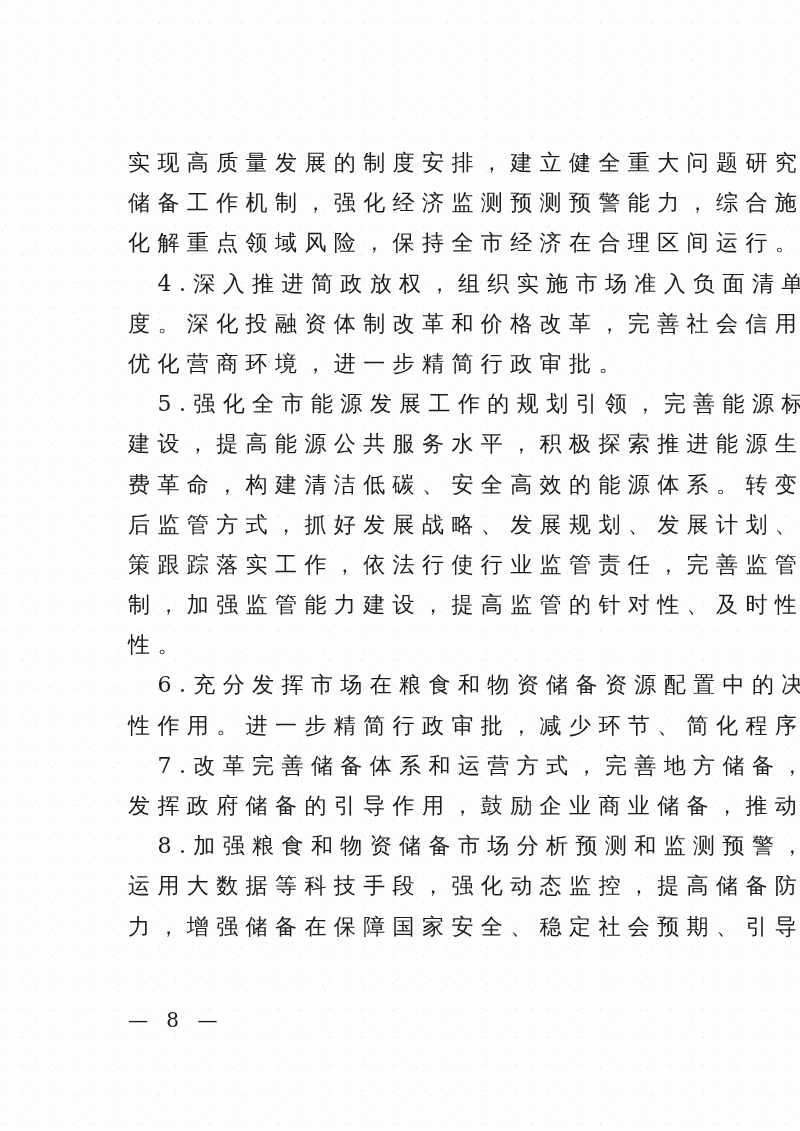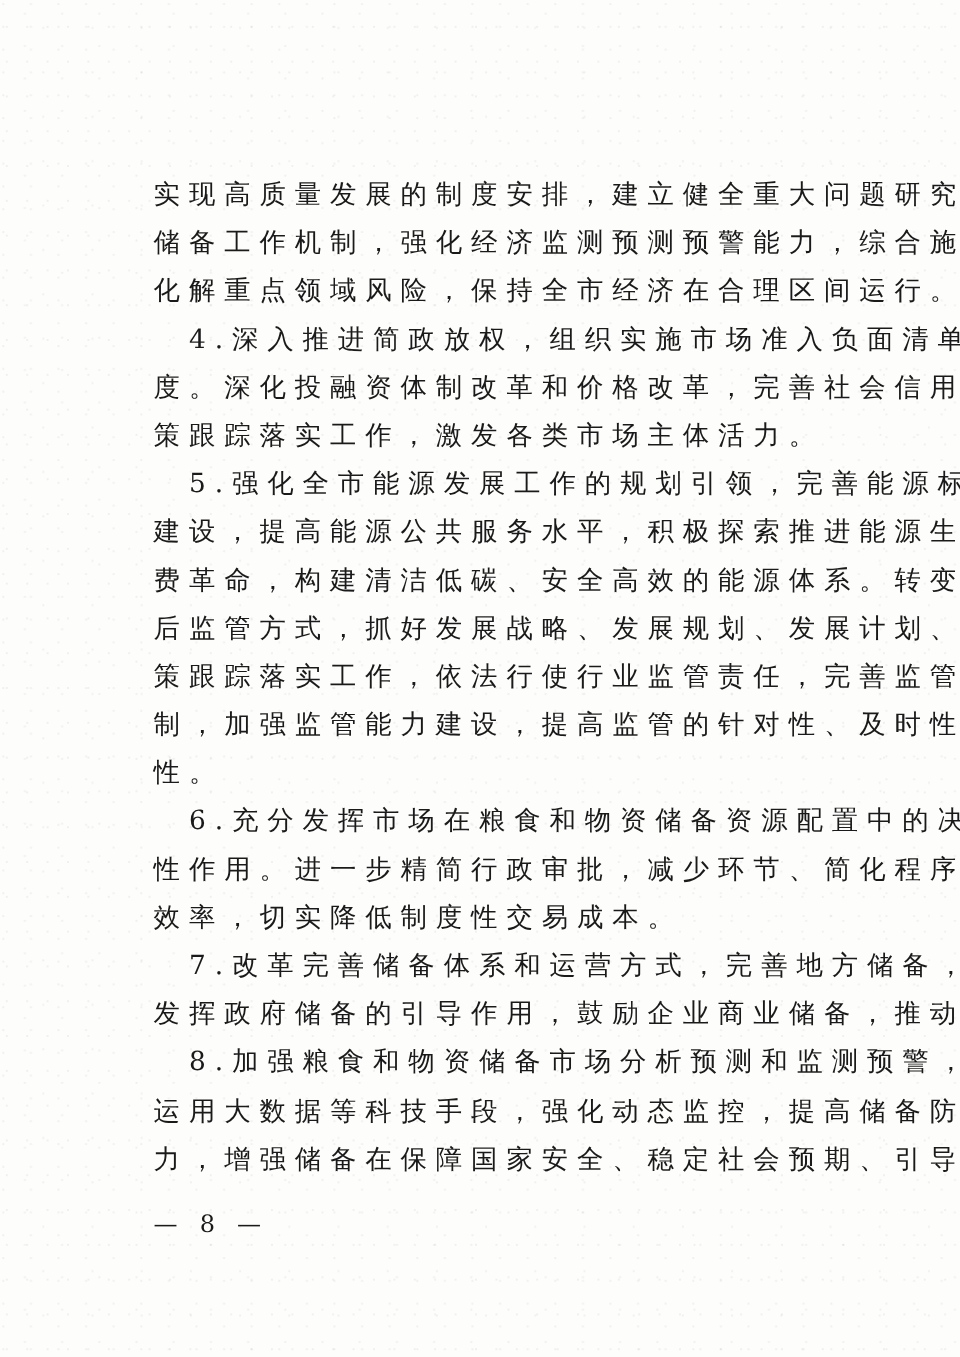--- a/index.html
+++ b/index.html
@@ -63,37 +63,36 @@
 
   <div>
     <div class="line">实现高质量发展的制度安排，建立健全重大问题研究和政策</div>
     <div class="line">储备工作机制，强化经济监测预测预警能力，综合施策防范</div>
     <div class="line">化解重点领域风险，保持全市经济在合理区间运行。</div>
   </div>
 
   <div>
     <div class="line indent">4.深入推进简政放权，组织实施市场准入负面清单制</div>
     <div class="line">度。深化投融资体制改革和价格改革，完善社会信用体系，</div>
-    <div class="line">策跟踪落实工作，激发各类市场主体活力。</div>
+    <div class="line">优化营商环境，进一步精简行政审批。</div>
   </div>
 
   <div>
     <div class="line indent">5.强化全市能源发展工作的规划引领，完善能源标准化</div>
     <div class="line">建设，提高能源公共服务水平，积极探索推进能源生产和消</div>
     <div class="line">费革命，构建清洁低碳、安全高效的能源体系。转变事中事</div>
     <div class="line">后监管方式，抓好发展战略、发展规划、发展计划、产业政</div>
     <div class="line">策跟踪落实工作，依法行使行业监管责任，完善监管协调机</div>
     <div class="line">制，加强监管能力建设，提高监管的针对性、及时性、有效</div>
     <div class="line">性。</div>
   </div>
 
   <div>
     <div class="line indent">6.充分发挥市场在粮食和物资储备资源配置中的决定</div>
     <div class="line">性作用。进一步精简行政审批，减少环节、简化程序、提高</div>
-    <div class="line">效率，切实降低制度性交易成本。</div>
   </div>
 
   <div>
     <div class="line indent">7.改革完善储备体系和运营方式，完善地方储备，充分</div>
     <div class="line">发挥政府储备的引导作用，鼓励企业商业储备，推动形成各</div>
   </div>
 
   <div>
     <div class="line indent">8.加强粮食和物资储备市场分析预测和监测预警，充分</div>
     <div class="line">运用大数据等科技手段，强化动态监控，提高储备防风险能</div>

